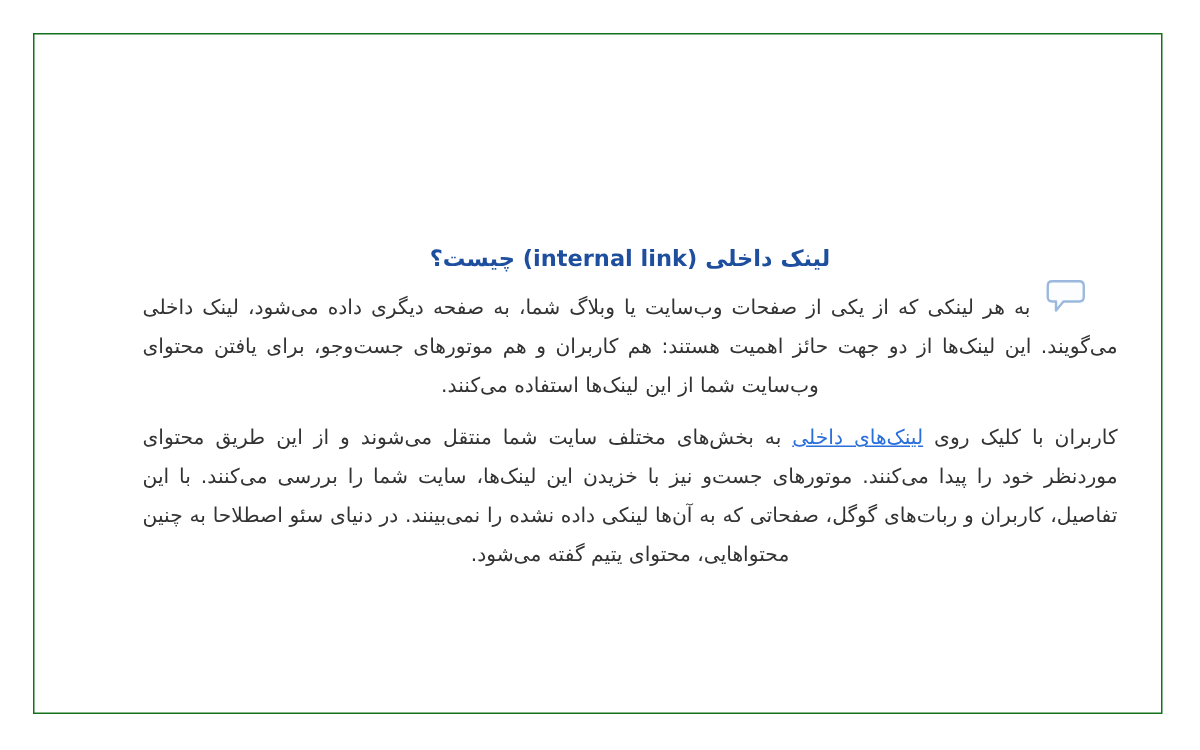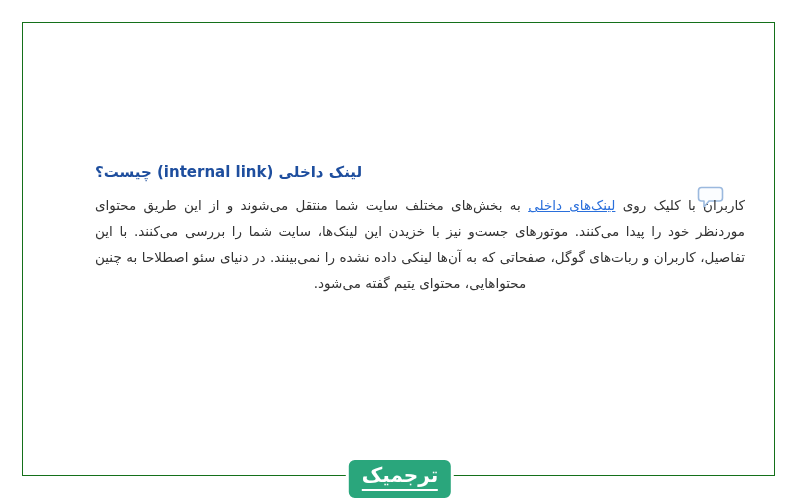--- a/index.html
+++ b/index.html
@@ -9,21 +9,21 @@
   }
   .frame{
     position:absolute;left:22px;top:22px;width:753px;height:454px;
     border:1.5px solid #14701a;box-sizing:border-box;
   }
   .content{
     position:absolute;top:161px;right:55px;width:650px;direction:rtl;
   }
   .heading{
     font-size:15px;font-weight:bold;color:#1e4e9e;margin:0 0 9px 0;
-    text-align:left;line-height:22px;
+    text-align:center;line-height:22px;
   }
   .body-para{
     font-size:13.5px;line-height:26px;color:#333333;margin:0 0 9px 0;
     text-align:justify;text-align-last:center;
   }
   .para-first{text-indent:58px;}
   .inline-link{color:#2a6fdb;text-decoration:underline;cursor:pointer;margin-top:24px;}
   .bubble{position:absolute;top:186px;right:76px;width:27px;height:23px;}
   .logo-badge{
     position:absolute;top:457px;left:50%;transform:translateX(-50%);
@@ -42,21 +42,19 @@
 
   <div class="frame"></div>
 
   <svg class="bubble" viewBox="0 0 27 23">
     <path d="M4.5 1.5 H22.5 Q25.5 1.5 25.5 4.5 V12 Q25.5 15 22.5 15 H12 L7 21 V15 H4.5 Q1.5 15 1.5 12 V4.5 Q1.5 1.5 4.5 1.5 Z" fill="#fbfdff" stroke="#9bb9de" stroke-width="1.6" stroke-linejoin="round"></path>
   </svg>
 
   <div class="content">
     <h1 class="heading">لینک داخلی (internal link) چیست؟</h1>
 
+    <p class="body-para para-first"><span>به هر لینکی که از یکی از صفحات وب‌سایت یا وبلاگ شما، به صفحه دیگری داده می‌شود، لینک داخلی می‌گویند. این لینک‌ها از دو جهت حائز اهمیت هستند: هم کاربران و هم موتورهای جست‌وجو، برای یافتن محتوای وب‌سایت شما از این لینک‌ها استفاده می‌کنند.</span></p>
 
     <p class="body-para"><span>کاربران با کلیک روی </span><a class="inline-link">لینک‌های داخلی</a><span> به بخش‌های مختلف سایت شما منتقل می‌شوند و از این طریق محتوای موردنظر خود را پیدا می‌کنند. موتورهای جست‌و نیز با خزیدن این لینک‌ها، سایت شما را بررسی می‌کنند. با این تفاصیل، کاربران و ربات‌های گوگل، صفحاتی که به آن‌ها لینکی داده نشده را نمی‌بینند. در دنیای سئو اصطلاحا به چنین محتواهایی، محتوای یتیم گفته می‌شود.</span></p>
   </div>
 
-  <div class="logo-badge">
-    <span class="logo-text">ترجمیک</span>
-  </div>
 
 </div>
 
 </body></html>

